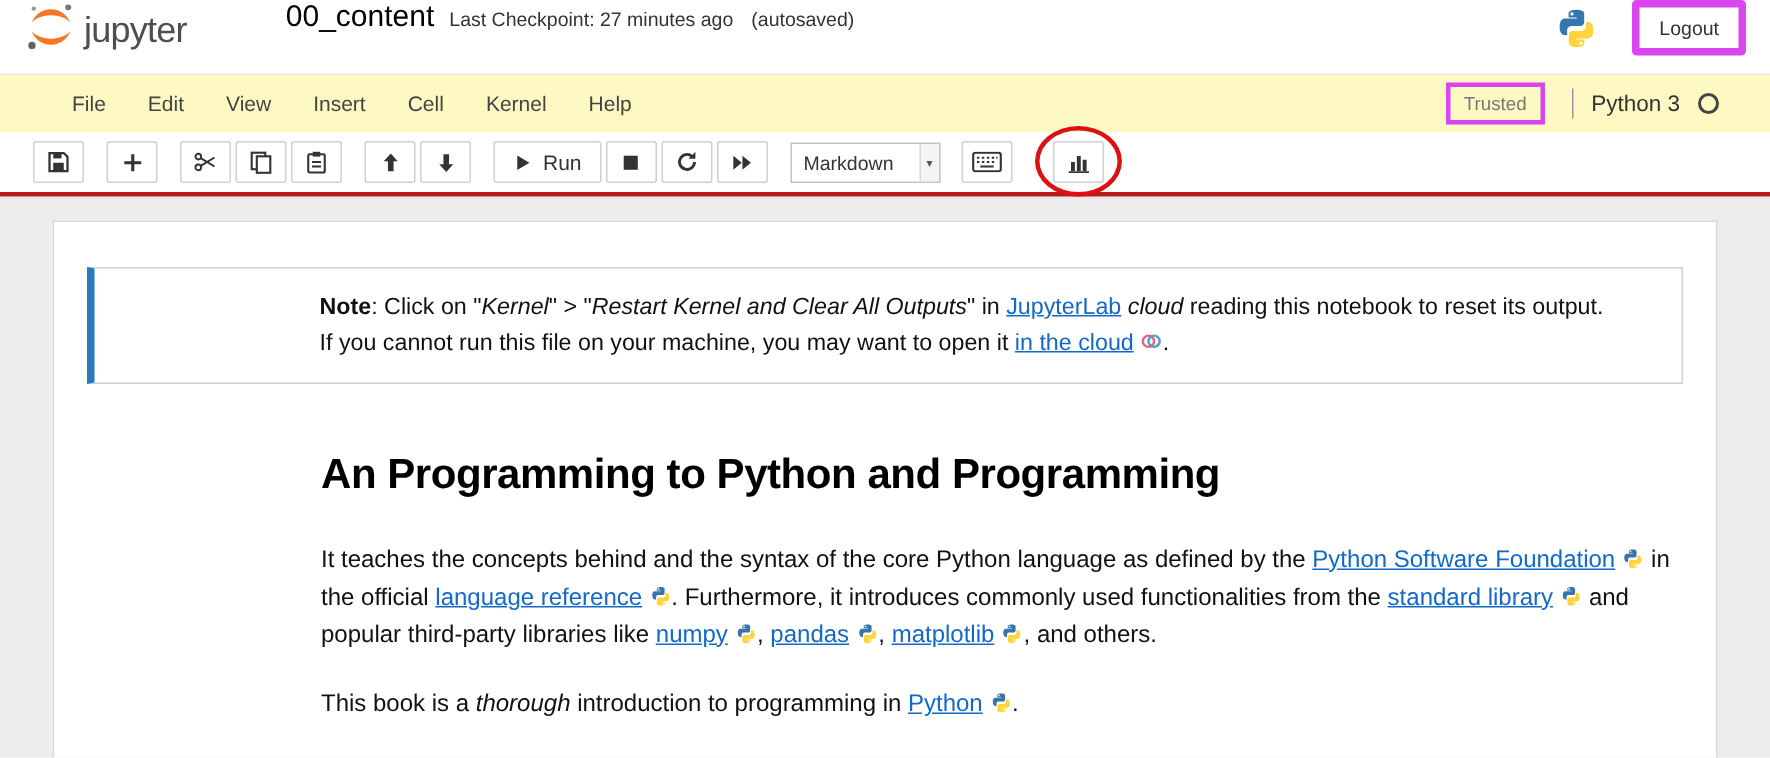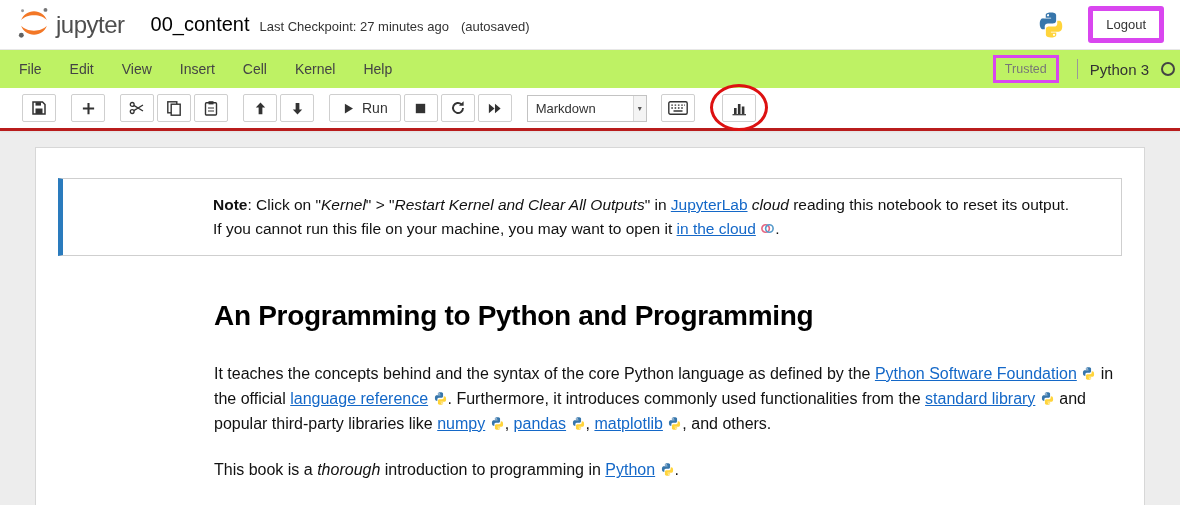--- a/index.html
+++ b/index.html
@@ -1,45 +1,45 @@
 <!DOCTYPE html>
 <html><head>
 <meta charset="utf-8">
 <style>
   * { box-sizing: border-box; margin: 0; padding: 0; }
   html,body { width:1180px; height:505px; overflow:hidden; }
   body { font-family:"Liberation Sans", sans-serif; background:#ededed; color:#333; }
 
   
-  .header { height:50px; background:#fff; display:flex; align-items:center; padding:12px 16px; border-bottom:1px solid #e7e7e7; }
+  .header { height:50px; background:#fff; display:flex; align-items:flex-start; padding:0 16px; border-bottom:1px solid #e7e7e7;gap:40px; }
   .logo { display:flex; align-items:center; cursor:pointer; }
   .logo-text { font-size:24px; color:#4e4e4e; margin-left:4px; letter-spacing:-0.5px; }
   .title-area { display:flex; align-items:baseline; margin-left:26px; }
   .nb-title { font-size:20px; color:#000000; cursor:pointer; }
   .checkpoint { font-size:13px; color:#333; margin-left:10px; }
   .autosaved { font-size:13px; color:#333; margin-left:12px; }
   .header-right { margin-left:auto; display:flex; align-items:center; gap:22px; }
   .logout-btn { background:#fff; border:5px solid #d946ef; border-radius:3px; padding:6px 13px; font-size:13px; color:#333; cursor:pointer; font-family:inherit; }
 
   
-  .menubar { height:38px; background:#bef264; display:flex; align-items:center; padding:0 5px; }
+  .menubar { height:38px; background:#fef9c3; display:flex; align-items:center; padding:0 34px; }
   .menu-item { font-size:14px; color:#444; padding:7px 14px; cursor:pointer; }
   .menu-right { margin-left:auto; display:flex; align-items:center; gap:12px; }
   .trusted { border:3px solid #d946ef; color:#777; font-size:12.5px; padding:4px 9px; cursor:pointer; background:transparent; font-family:inherit; }
   .vdivider { width:1px; height:20px; background:#999; margin-left:6px; }
   .kernel-name { font-size:15px; color:#333; }
   .kernel-circle { width:14px; height:14px; border:2px solid #444; border-radius:50%; display:inline-block; }
 
   
   .toolbar { height:43px; background:#fff; display:flex; align-items:center; padding:0 22px; border-bottom:3px solid #b91c1c; box-shadow:0 1px 2px rgba(0,0,0,0.05); position:relative; }
   .tb-group { display:flex; margin-right:12px; }
   .tb-btn { height:28px; min-width:34px; background:#fff; border:1px solid #cfcfcf; border-radius:2px; display:inline-flex; align-items:center; justify-content:center; margin-right:3px; cursor:pointer; padding:0 6px; font-family:inherit; }
   .tb-btn svg { display:block; }
   .run-btn { padding:0 12px; gap:7px; font-size:14px; color:#333; }
-  .cell-type { display:flex; align-items:center; height:27px; width:120px; border:1px solid #c3c3c3; background:#fff; font-size:13px; color:#333; margin-right:14px; cursor:pointer; }
+  .cell-type { display:flex; align-items:center; height:27px; width:100px; border:1px solid #c3c3c3; background:#fff; font-size:13px; color:#333; margin-right:14px; cursor:pointer; }
   .cell-type-label { padding-left:8px; }
   .sel-arrow { margin-left:auto; width:13px; align-self:stretch; border-left:1px solid #d8d8d8; background:#f4f4f4; display:flex; align-items:center; justify-content:center; font-size:8px; color:#555; }
   .chart-wrap { position:relative; display:inline-flex; margin-left:12px; }
   .annotation-circle { position:absolute; left:-12px; top:-10px; width:58px; height:47px; border:3px solid #dd1111; border-radius:50%; pointer-events:none; }
 
   
   .content { padding-top:16px; }
   .notebook-wrap { margin:0 35px; background:#fff; border:1px solid #d7d7d7; padding:30px 0 60px; min-height:400px; }
   .note-box { margin:0 22px; border:1px solid #cfcfcf; border-left:5px solid #2a7bbd; padding:14px 45px 14px 150px; font-size:15.5px; line-height:1.55; color:#111; }
   .md-heading { margin:44px 40px 0 178px; font-size:28px; font-weight:bold; color:#000; letter-spacing:-0.3px; }

